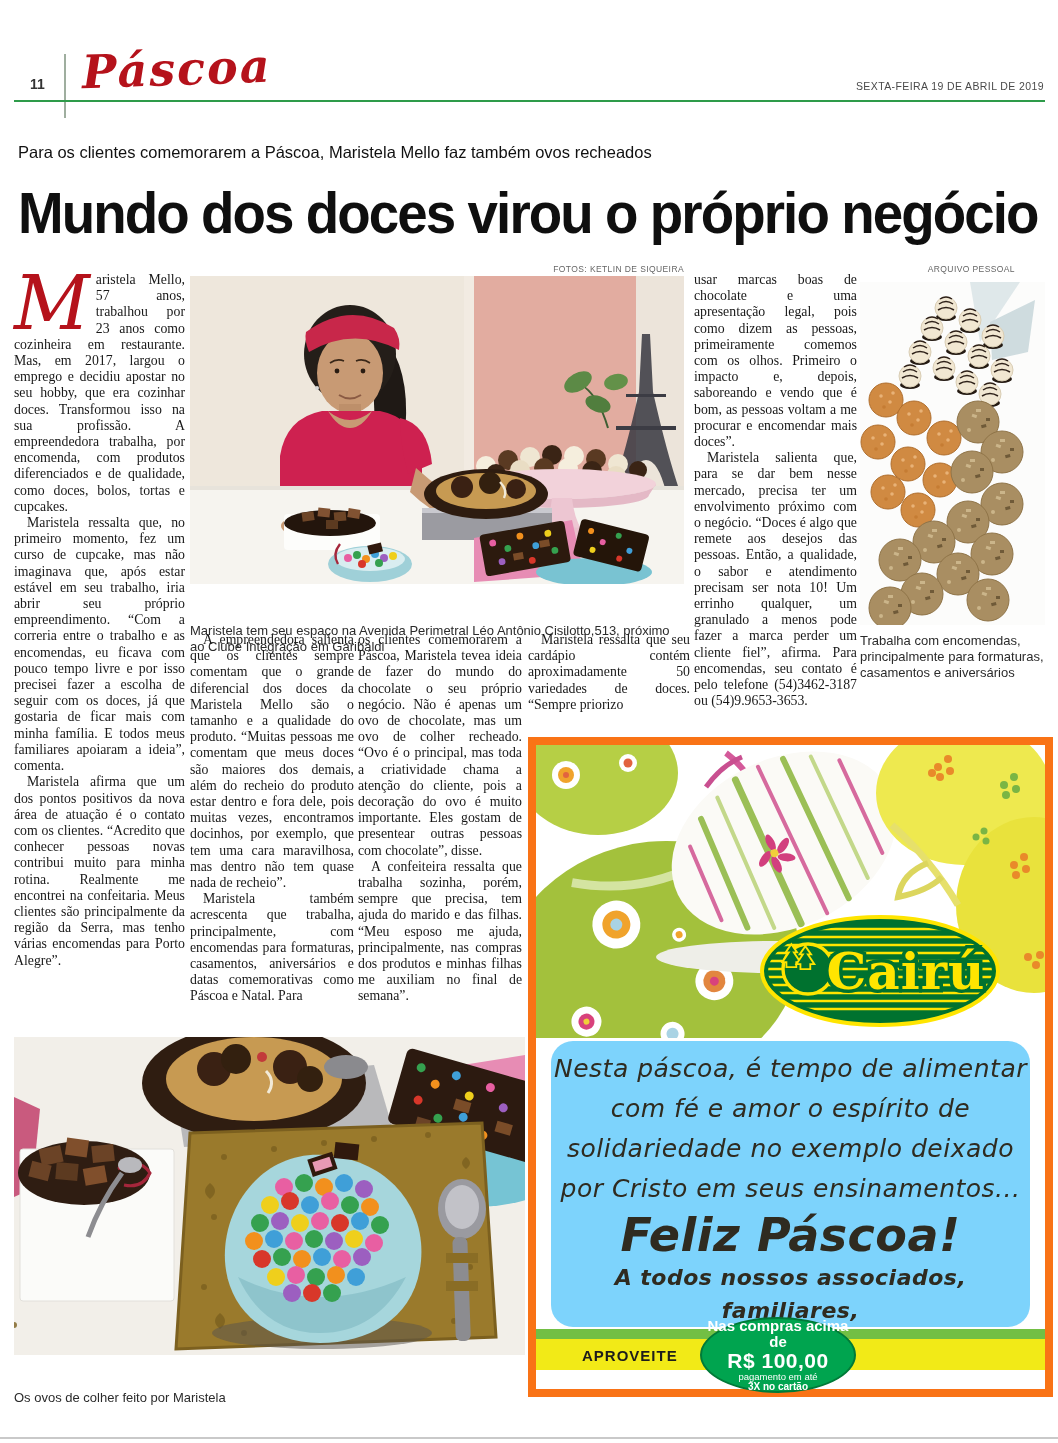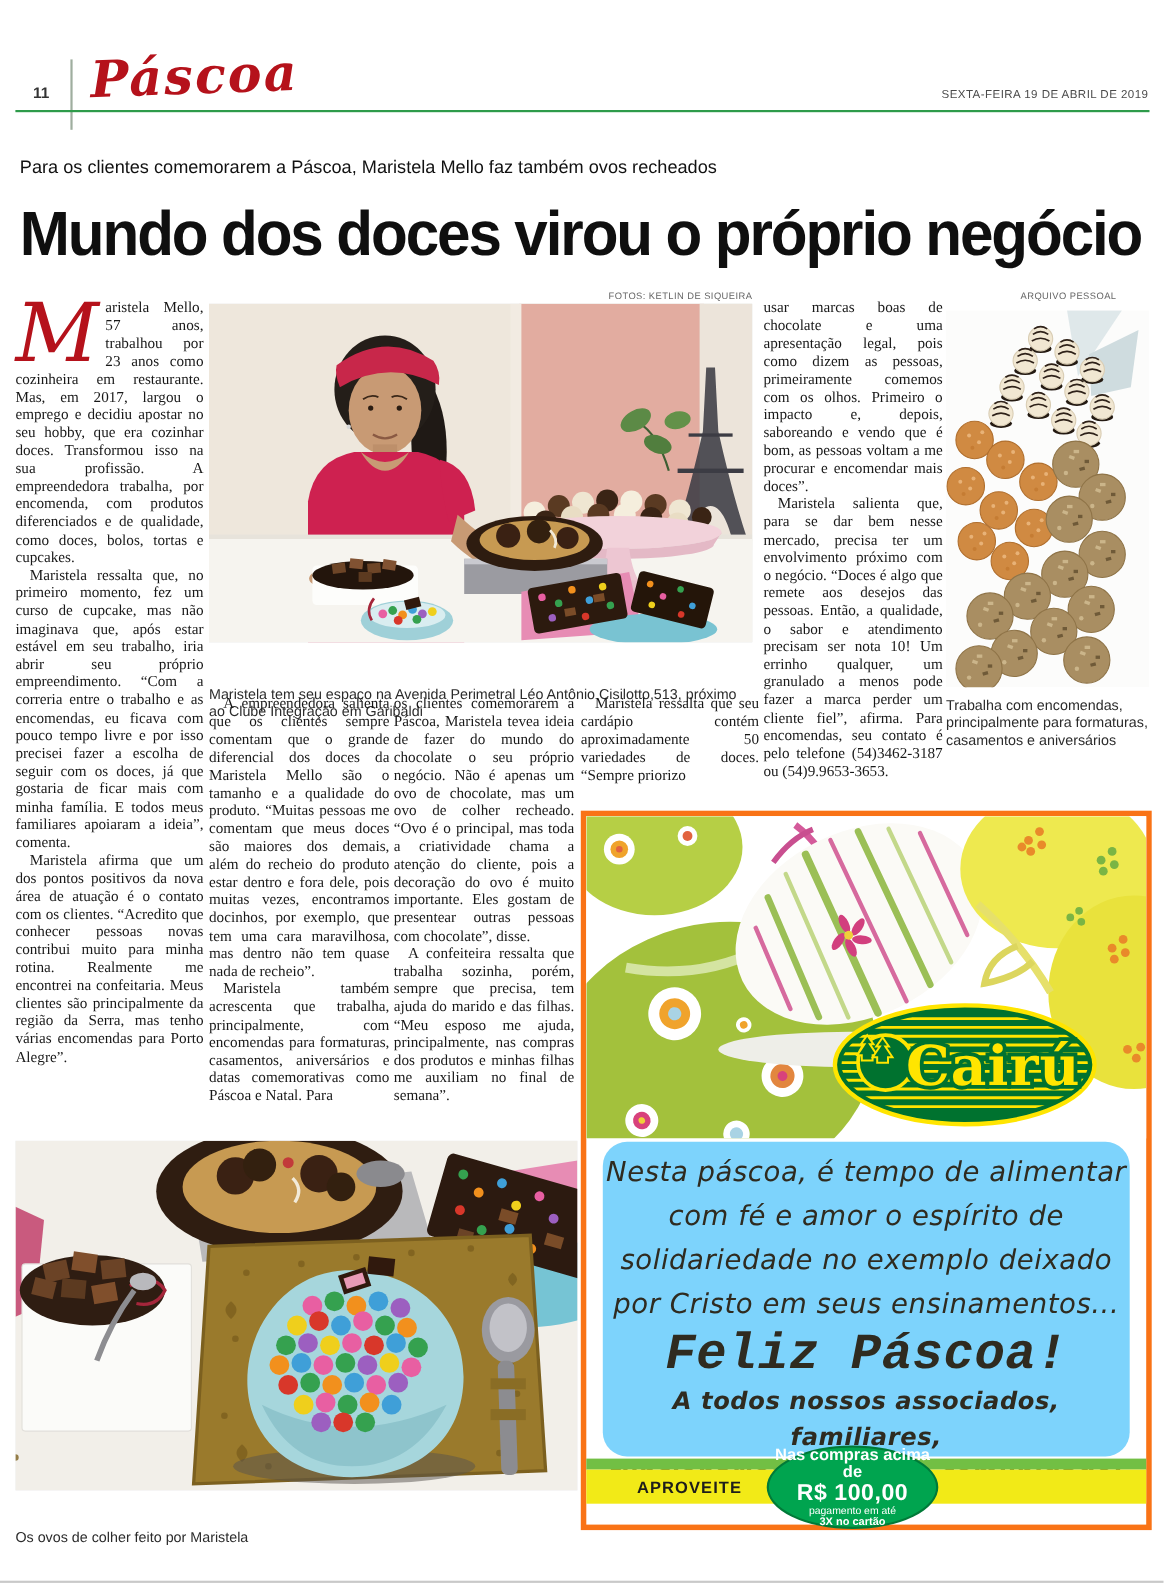--- a/index.html
+++ b/index.html
@@ -21,26 +21,26 @@
             text-align:justify;color:#181818;}
   .body-col p{margin:0;}
   .body-col p.ind{text-indent:13px;}
   .dropcap{float:left;font-family:"DejaVu Serif",serif;font-style:italic;color:#b5121b;
            font-size:74px;line-height:58px;margin:2px 6px 0 0;}
   .credit{font-size:8.5px;color:#666;letter-spacing:.4px;text-align:right;}
   .caption{font-size:13px;line-height:16px;color:#2b2b2b;}
   .photo{overflow:hidden;background:#eee;}
   .photo svg{display:block;}
   
-  .ad{border:5px solid #f97316;background:#fff;}
+  .ad{border:8px solid #f97316;background:#fff;}
   .ad-yellow{background:#7dd3fc;border-radius:22px;display:flex;flex-direction:column;
              align-items:center;justify-content:flex-start;text-align:center;}
   .hand{font-family:"DejaVu Sans",sans-serif;font-style:italic;color:#2f2b20;letter-spacing:.5px;}
   .ad-msg{font-size:25px;line-height:40px;}
-  .ad-greet{font-size:46px;line-height:52px;font-weight:bold;font-family:Liberation Mono, monospace;}
+  .ad-greet{font-size:46px;line-height:52px;font-weight:bold;}
   .ad-close{font-size:22px;line-height:33px;font-weight:bold;}
   .band-green{background:#72bf44;}
   .band-yellow{background:#f2ea17;}
   .cta{font-size:15px;font-weight:bold;color:#1d1d1b;letter-spacing:1px;}
   .badge{background:#00a44f;border:2px solid #007a38;border-radius:50%;color:#fff;text-align:center;
          display:flex;flex-direction:column;justify-content:center;line-height:1.05;}
   .badge .b1{font-size:15px;font-weight:bold;}
   .badge .b2{font-size:21px;font-weight:bold;letter-spacing:.5px;}
   .badge .b3{font-size:9.5px;}
   .badge .b4{font-size:10px;font-weight:bold;}

